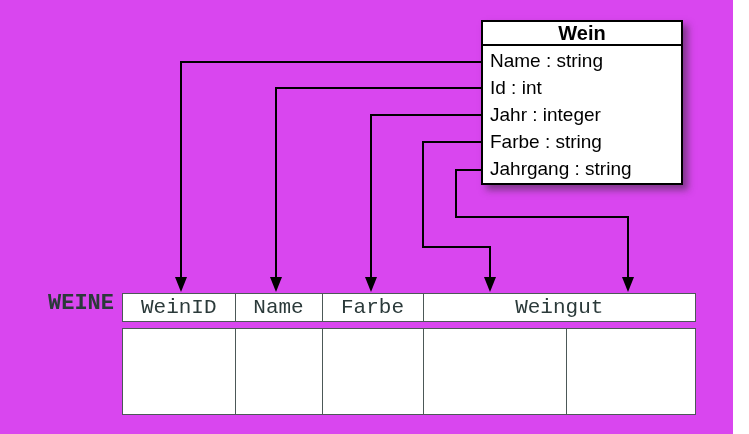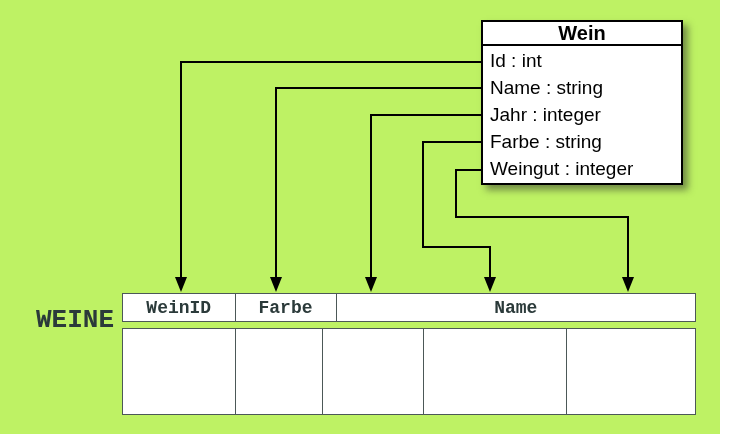--- a/index.html
+++ b/index.html
@@ -1,21 +1,22 @@
 <!DOCTYPE html>
 <html><head>
 <meta charset="utf-8">
 <style>
   html,body{margin:0;padding:0;}
   .stage{
     position:relative;
     width:720px;height:434px;
-    background:#bef264;
+    background:#d946ef;
     font-family:"Liberation Sans", sans-serif;
     overflow:hidden;
+    padding-left:13px;
   }
   
   .connectors{position:absolute;left:0;top:0;width:749px;height:434px;}
   .connectors path{fill:none;stroke:#000;stroke-width:2px;}
   .connectors polygon{fill:#000;stroke:none;}
 
   
   .uml-box{
     position:absolute;left:481px;top:20px;width:202px;height:165px;
     box-sizing:border-box;
@@ -29,43 +30,43 @@
     text-align:center;
     font-size:20px;font-weight:bold;color:#000;
   }
   .uml-attrs{padding:1px 0 0 7px;}
   .uml-attr{
     font-size:19px;line-height:27px;color:#000;white-space:nowrap;
   }
 
   
   .table-label{
-    position:absolute;left:30px;top:308px;width:84px;
+    position:absolute;left:30px;top:292px;width:84px;
     text-align:right;
     font-family:"Liberation Mono", monospace;
-    font-weight:bold;font-size:26px;line-height:24px;
+    font-weight:bold;font-size:22px;line-height:24px;
     color:#2b3a3a;white-space:nowrap;
   }
 
   
   .tbl{
     position:absolute;left:122px;width:574px;
     box-sizing:border-box;
     background:#fff;
     border:1.5px solid #4c5857;
     display:flex;
   }
   .tbl-header{top:293px;height:29px;}
   .tbl-body{top:328px;height:87px;}
   .tbl .cell{
     box-sizing:border-box;
     border-right:1.5px solid #4c5857;
     display:flex;align-items:center;justify-content:center;
     font-family:"Liberation Mono", monospace;
-    font-weight:bold;font-size:18px;color:#2b3a3a;
+    font-weight:normal;font-size:21px;color:#2b3a3a;
     white-space:nowrap;overflow:hidden;
   }
   .tbl .cell:last-child{border-right:none;flex:1;}
   .c0{width:112.5px;}
   .c1{width:87px;}
   .c2{width:101px;}
   .c3{width:143px;}
 </style>
 </head>
 <body>
@@ -86,34 +87,35 @@
     <path d="M481 142 H423 V247 H490 V278"></path>
     <polygon points="484,277 496,277 490,292"></polygon>
 
     <path d="M481 170 H456 V217 H628 V278"></path>
     <polygon points="622,277 634,277 628,292"></polygon>
   </svg>
 
   <div class="uml-box">
     <div class="uml-title">Wein</div>
     <div class="uml-attrs">
+      <div class="uml-attr">Name : string</div>
       <div class="uml-attr">Id : int</div>
-      <div class="uml-attr">Name : string</div>
       <div class="uml-attr">Jahr : integer</div>
       <div class="uml-attr">Farbe : string</div>
-      <div class="uml-attr">Weingut : integer</div>
+      <div class="uml-attr">Jahrgang : string</div>
     </div>
   </div>
 
   <div class="table-label">WEINE</div>
 
   <div class="tbl tbl-header">
     <div class="cell c0">WeinID</div>
+    <div class="cell c1">Name</div>
     <div class="cell c2">Farbe</div>
-    <div class="cell c1">Name</div>
+    <div class="cell">Weingut</div>
   </div>
 
   <div class="tbl tbl-body">
     <div class="cell c0"></div>
     <div class="cell c1"></div>
     <div class="cell c2"></div>
     <div class="cell c3"></div>
     <div class="cell"></div>
   </div>
 

